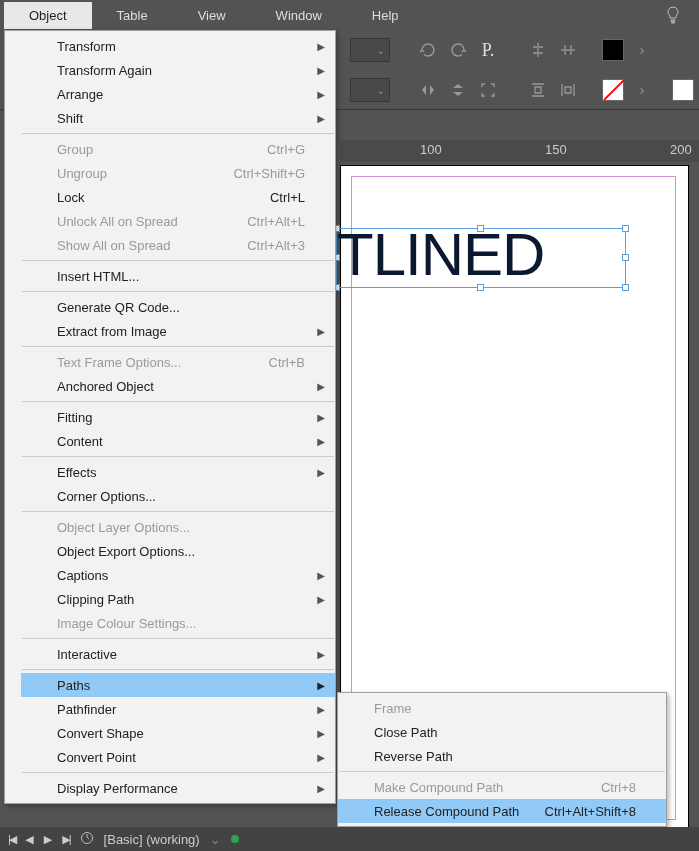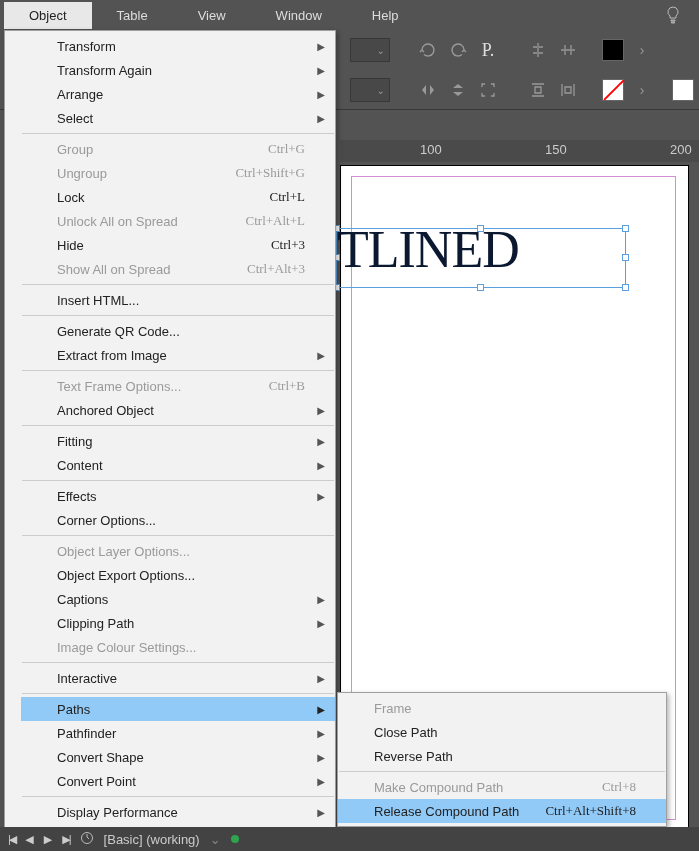--- a/index.html
+++ b/index.html
@@ -20,32 +20,32 @@
 .dd { width: 40px; height: 24px; background: #484848; border: 1px solid #383838; display:flex; align-items:center; justify-content:flex-end; padding-right:4px; }
 .dd::after { content:'⌄'; color:#999; font-size:10px; }
 
 .ruler-h { position: absolute; left: 340px; right: 0; top: 140px; height: 22px; background: #4a4a4a; color: #ccc; font-size: 10px; display: flex; align-items: flex-start; padding-top: 2px; }
 .ruler-h span { position: absolute; }
 
 .canvas { position: absolute; left: 340px; top: 165px; right: 10px; bottom: 20px; background: #fff; border: 1px solid #000; }
 .page-margin { position: absolute; left: 10px; top: 10px; right: 12px; bottom: 10px; border: 1px solid #d38fd3; }
 .selection-frame { position: absolute; left: -5px; top: 62px; width: 290px; height: 60px; border: 1px solid #5aa0e0; }
 .handle { position: absolute; width: 7px; height: 7px; background: #fff; border: 1px solid #5aa0e0; }
-.artwork-text { position: absolute; left: -4px; top: 54px; font-family: Liberation Serif, serif; font-size: 52px; font-weight: 500; color: #0a1830; letter-spacing: -1px; }
+.artwork-text { position: absolute; left: -4px; top: 54px; font-family: Liberation Sans, sans-serif; font-size: 60px; font-weight: 500; color: #0a1830; letter-spacing: -1px; }
 
 .status { position: absolute; left: 0; right: 0; bottom: 0; height: 24px; background: #434343; display: flex; align-items: center; padding: 0 8px; gap: 10px; color: #ccc; font-size: 12px; }
 .status .dot { width: 8px; height: 8px; background: #2ea44f; border-radius: 50%; }
 
 
 .menu { position: absolute; background: #f2f2f2; border: 1px solid #a0a0a0; box-shadow: 2px 2px 5px rgba(0,0,0,0.3); min-width: 332px; padding: 3px 0; }
 .menu-main { left: 4px; top: 30px; padding-left: 16px; }
 .menu-item { display: flex; align-items: center; padding: 4px 30px 4px 36px; color: #222; cursor: pointer; position: relative; height: 24px; }
 .menu-item.disabled { color: #9a9a9a; }
 .menu-item.highlight { background: #91c9f7; }
-.menu-item .shortcut { margin-left: auto; color: #222; font-family: Liberation Serif, serif; }
+.menu-item .shortcut { margin-left: auto; color: #222; }
 .menu-item.disabled .shortcut { color: #9a9a9a; }
 .menu-item .arrow { position: absolute; right: 10px; font-size: 10px; color: #555; }
 .menu-item.highlight .arrow { color: #222; }
 .sep { height: 1px; background: #ccc; margin: 3px 1px; }
 
 .menu-sub { left: 337px; top: 692px; min-width: 330px; }
 </style>
 </head>
 <body>
 
@@ -157,43 +157,39 @@
     </div>
     <div class="menu-item">
       <span>Transform Again</span>
       <span class="arrow">▶</span>
     </div>
     <div class="menu-item">
       <span>Arrange</span>
       <span class="arrow">▶</span>
     </div>
     <div class="menu-item">
-      <span>Select</span>
+      <span>Shift</span>
       <span class="arrow">▶</span>
     </div>
     <div class="sep"></div>
     <div class="menu-item disabled">
       <span>Group</span>
       <span class="shortcut">Ctrl+G</span>
     </div>
     <div class="menu-item disabled">
       <span>Ungroup</span>
       <span class="shortcut">Ctrl+Shift+G</span>
     </div>
     <div class="menu-item">
       <span>Lock</span>
       <span class="shortcut">Ctrl+L</span>
     </div>
     <div class="menu-item disabled">
       <span>Unlock All on Spread</span>
       <span class="shortcut">Ctrl+Alt+L</span>
-    </div>
-    <div class="menu-item">
-      <span>Hide</span>
-      <span class="shortcut">Ctrl+3</span>
     </div>
     <div class="menu-item disabled">
       <span>Show All on Spread</span>
       <span class="shortcut">Ctrl+Alt+3</span>
     </div>
     <div class="sep"></div>
     <div class="menu-item">
       <span>Insert HTML...</span>
     </div>
     <div class="sep"></div>

